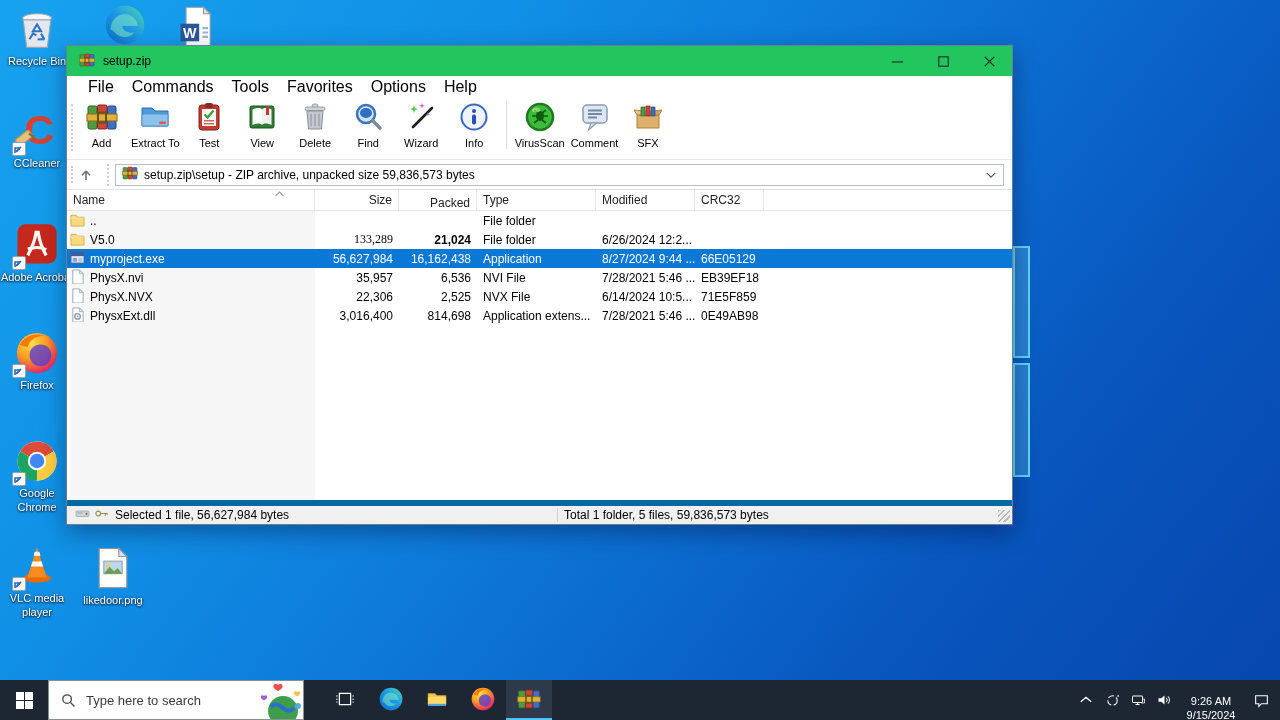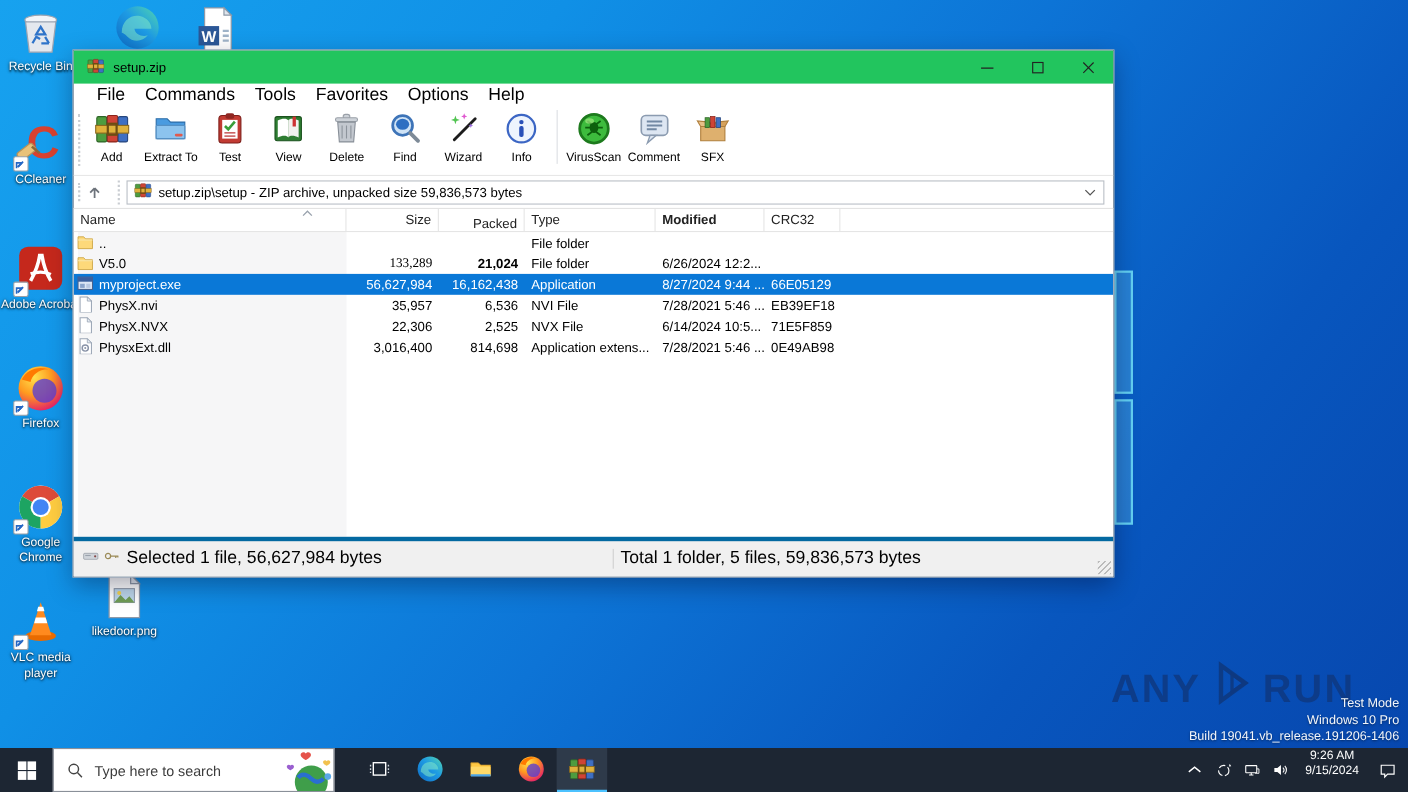--- a/index.html
+++ b/index.html
@@ -49,40 +49,40 @@
     border-right:1px solid #e5e5e5;position:relative;flex:0 0 auto;}
   .hcell.r{justify-content:flex-end;}
   #sortcaret{position:absolute;left:207px;top:1px;}
   #rows{position:relative;}
   .lrow{display:flex;height:19px;align-items:center;font-size:12px;}
   .lcell{padding:0 6px;white-space:nowrap;overflow:hidden;flex:0 0 auto;}
   .lcell.r{text-align:right;}
   .ncell{display:flex;align-items:center;gap:5px;padding-left:3px;}
   .lrow.sel{background:#0a78d7;color:#fff;}
   
-  #statusbar{height:36px;flex:0 0 auto;background:#f0f0f0;border-top:4px solid #0369a1;
-    display:flex;align-items:center;font-size:16px;position:relative;}
+  #statusbar{height:24px;flex:0 0 auto;background:#f0f0f0;border-top:6px solid #0369a1;
+    display:flex;align-items:center;font-size:12px;position:relative;}
   #status-icons{display:flex;gap:4px;padding:0 6px 0 8px;}
   #status-left{width:442px;}
   #status-right{border-left:1px solid #d0d0d0;padding-left:6px;flex:1;}
   #grip{position:absolute;right:2px;bottom:2px;width:12px;height:12px;
     background:repeating-linear-gradient(135deg,#bbb 0 1.5px,transparent 1.5px 4px);}
   
   #taskbar{position:absolute;left:0;right:0;bottom:0;height:40px;background:#1d2633;display:flex;align-items:stretch;z-index:50;}
   #startbtn{width:48px;display:flex;align-items:center;justify-content:center;}
   #searchbox{width:256px;background:#fff;border:1px solid #8a9099;display:flex;align-items:center;
     padding:0 0 0 12px;gap:10px;position:relative;}
   #search-text{color:#3b3b3b;font-size:13px;flex:1;}
   #search-art{width:46px;height:38px;overflow:hidden;position:relative;}
   .tb-icons{display:flex;margin-left:18px;}
   .tbicon{width:46px;display:flex;align-items:center;justify-content:center;position:relative;}
   .tbicon.active{background:#2e3a4a;box-shadow:inset 0 -2px 0 #4cc2ff;}
   #tray{margin-left:auto;display:flex;align-items:center;gap:2px;padding-right:4px;}
   .trayicon{width:24px;height:40px;display:flex;align-items:center;justify-content:center;}
-  #clock{width:62px;text-align:center;color:#fff;font-size:11px;line-height:14px;padding:0 2px;}
+  #clock{width:62px;text-align:center;color:#fff;font-size:11px;line-height:14px;padding:14px 2px;}
   #actioncenter{width:38px;height:40px;display:flex;align-items:center;justify-content:center;}
 </style>
 </head>
 <body>
 
 <div id="desktop">
   <div class="wprect" style="left:1013px;top:246px;height:112px;"></div>
   <div class="wprect" style="left:1013px;top:363px;height:114px;"></div>
   <div id="desktop-icons">
       <div class="dicon" style="left: 0px; top: 6px;">
@@ -208,49 +208,34 @@
           </svg>
           <span class="shortcut">
             <svg width="10" height="10" viewBox="0 0 10 10">
               <path d="M1 9V4h5M6 4L2.5 7.5M6 4v0" fill="none" stroke="#2567c4" stroke-width="1.6"></path>
               <path d="M2 8l5-5" stroke="#2567c4" stroke-width="1.6"></path>
             </svg>
           </span>
         </div>
         <div class="dlabel">VLC media player</div>
       </div>
-      <div class="dicon" style="left: 76px; top: 519px;">
+      <div class="dicon" style="left: 76px; top: 545px;">
         <div class="dimg">
           <svg width="46" height="46" viewBox="0 0 40 40">
             <path d="M8 3h17l7 7v27H8z" fill="#fff" stroke="#8e99a8"></path>
             <path d="M25 3l7 7h-7z" fill="#dfe5ec" stroke="#8e99a8"></path>
             <rect x="12" y="14" width="16" height="11" fill="#bcd6ea" stroke="#8e99a8" stroke-width=".8"></rect>
             <path d="M12 25l5-6 4 4 3-3 4 5z" fill="#6f9c54"></path>
             <circle cx="16" cy="17.5" r="1.6" fill="#f4d34e"></circle>
           </svg>
         </div>
         <div class="dlabel">likedoor.png</div>
       </div>
     </div>
 
-  <div id="watermark">
-    <div class="wm-brand">
-      <span>ANY</span>
-      <span><svg width="44" height="44" viewBox="0 0 44 44">
-            <path d="M12 6l22 16-22 16z" fill="none" stroke="rgba(14,56,128,.9)" stroke-width="4"></path>
-            <path d="M22 14l12 8-12 8z" fill="none" stroke="rgba(14,56,128,.9)" stroke-width="3"></path>
-          </svg></span>
-      <span>RUN</span>
-    </div>
-    <div class="wm-lines">
-      <div>Test Mode</div>
-      <div>Windows 10 Pro</div>
-      <div>Build 19041.vb_release.191206-1406</div>
-    </div>
-  </div>
 </div>
 
 <div id="win">
   <div id="titlebar">
     <span><svg width="16" height="16" viewBox="0 0 32 32">
           <rect x="2" y="5" width="9" height="23" rx="1.5" fill="#4e9c3f" stroke="#2d6427"></rect>
           <rect x="11.5" y="4" width="9.5" height="24" rx="1.5" fill="#cf4436" stroke="#8a241b"></rect>
           <rect x="21.5" y="5" width="8.5" height="23" rx="1.5" fill="#3f6fc2" stroke="#27477e"></rect>
           <rect x="1" y="13" width="30" height="7" fill="#e0b23c" stroke="#8a681f"></rect>
           <rect x="12" y="11.5" width="8" height="10" fill="none" stroke="#6b4e12" stroke-width="2"></rect>
@@ -417,21 +402,21 @@
         </div>
         <div class="hcell r" style="width: 84px;">
           <span>Size</span>
         </div>
         <div class="hcell r" style="width: 78px; align-items: flex-end;">
           <span>Packed</span>
         </div>
         <div class="hcell" style="width: 119px;">
           <span>Type</span>
         </div>
-        <div class="hcell" style="width: 99px; font-weight: bold;">
+        <div class="hcell" style="width: 99px;">
           <span>Modified</span>
         </div>
         <div class="hcell" style="width: 69px;">
           <span>CRC32</span>
         </div>
         <svg id="sortcaret" width="11" height="6" viewBox="0 0 11 6">
           <path d="M1.5 5L5.5 1l4 4" fill="none" stroke="#99a2ad" stroke-width="1.2"></path>
         </svg>
       </div>
     <div id="rows">

